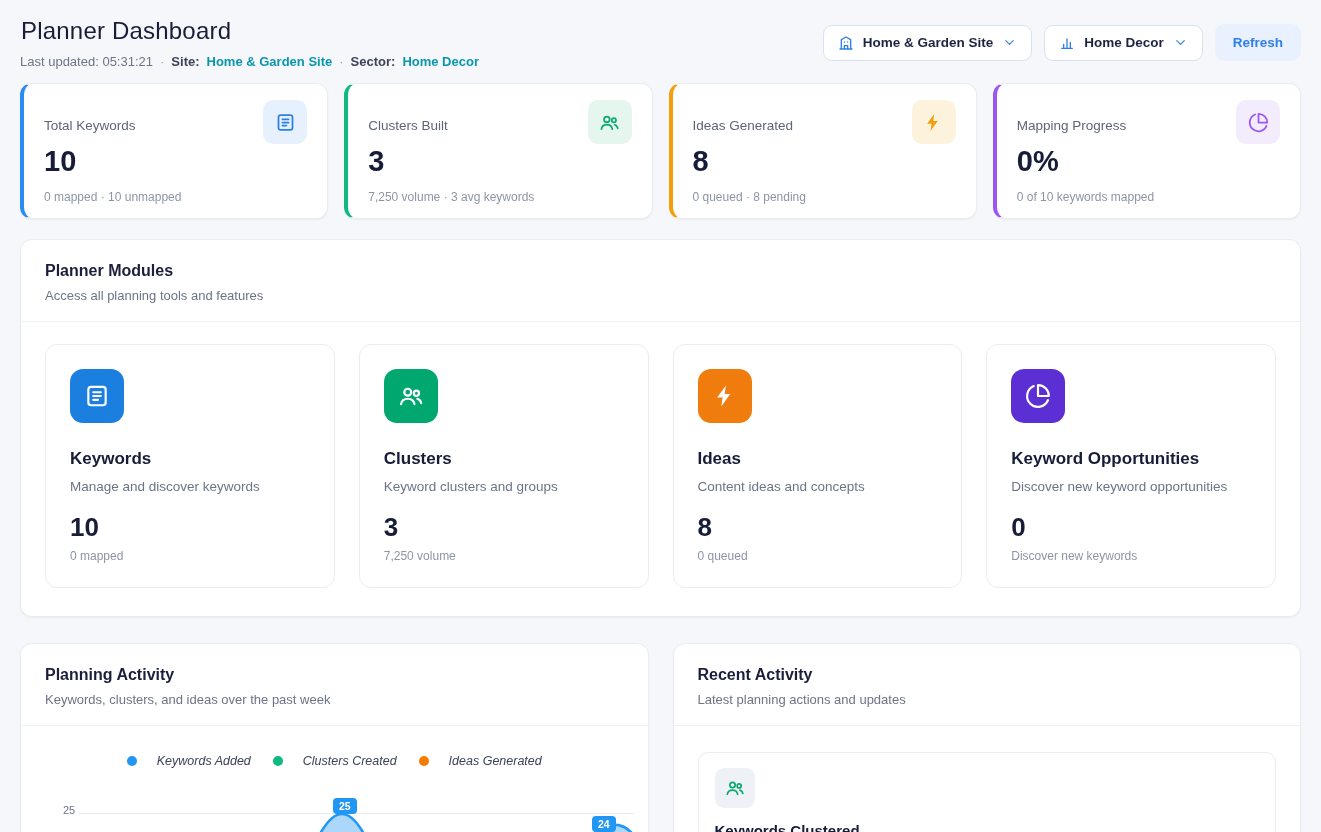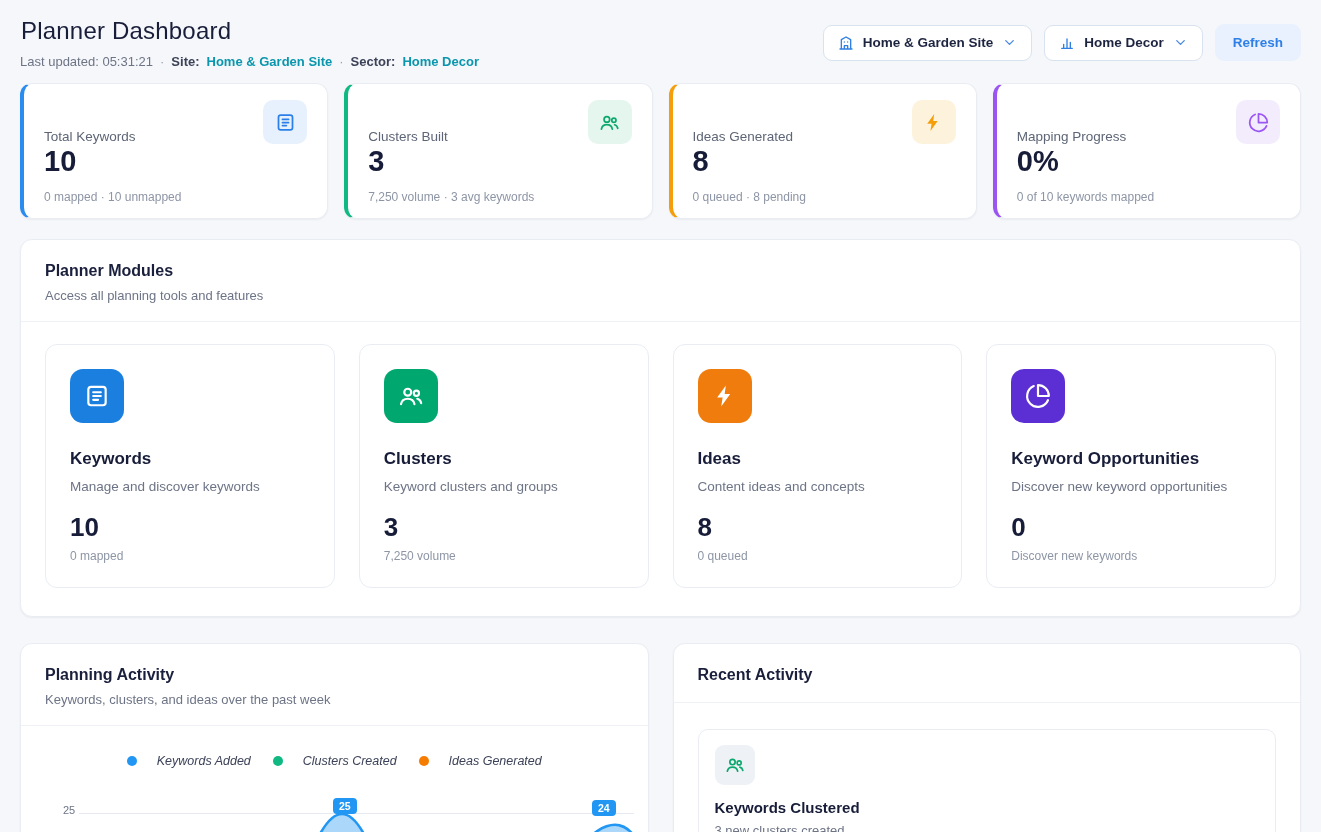--- a/index.html
+++ b/index.html
@@ -32,21 +32,21 @@
     background: #e8f1fd; color: #2e7fe8; border: none; border-radius: 9px;
     padding: 11px 18px; font-size: 13.5px; font-weight: 700; cursor: pointer; font-family: inherit;
   }
 
   
   .stats { display: flex; gap: 16px; margin-top: 14px; }
   .stat-card {
     flex: 1; background: #fff; border: 1px solid #e9edf3; border-left-width: 4px;
     border-radius: 12px; padding: 16px 20px 14px; box-shadow: 0 1px 2px rgba(16,24,40,.05);
   }
-  .stat-top { display: flex; justify-content: space-between; align-items: flex-end; }
+  .stat-top { display: flex; justify-content: space-between; align-items: center; }
   .stat-label { font-size: 13.5px; color: #5d6576; padding-top: 7px; }
   .stat-icon { width: 44px; height: 44px; border-radius: 10px; display: flex; align-items: center; justify-content: center; }
   .stat-icon svg { width: 21px; height: 21px; }
   .stat-value { font-size: 29px; font-weight: 800; color: #171c38; line-height: 1.1; margin-top: 2px; }
   .stat-sub { font-size: 12px; color: #8d95a5; margin-top: 12px; }
   .acc-blue   { border-left-color: #2b8cf0; }
   .acc-blue .stat-icon   { background: #e7f1fd; color: #2b7fe8; }
   .acc-green  { border-left-color: #10b981; }
   .acc-green .stat-icon  { background: #e4f6ee; color: #0ea86f; }
   .acc-orange { border-left-color: #f59e0b; }
@@ -85,21 +85,21 @@
 
   .chart-area { position: relative; height: 160px; margin-top: 8px; }
   .y-tick { position: absolute; left: 42px; top: 28px; font-size: 11px; color: #6d7486; }
   .gridline { position: absolute; left: 58px; right: 14px; top: 37px; border-top: 1px solid #e7eaf0; }
   .chart-svg { position: absolute; left: 55px; top: 8px; width: calc(100% - 67px); height: 150px; }
   .pt-badge {
     position: absolute; background: #2196f3; color: #fff; font-size: 10.5px; font-weight: 700;
     padding: 2px 6px; border-radius: 4px; line-height: 1.2;
   }
   .badge-a { left: 312px; top: 22px; }
-  .badge-b { left: 571px; top: 24px; }
+  .badge-b { left: 571px; top: 40px; }
 
   .recent-item {
     margin: 26px 24px; border: 1px solid #e9edf3; border-radius: 10px;
     padding: 15px 16px; display: flex; gap: 14px; align-items: flex-start; flex-direction: column;
   }
   .recent-icon { width: 40px; height: 40px; border-radius: 9px; background: #eef1f5; color: #0ea86f; flex: none; display: flex; align-items: center; justify-content: center; }
   .recent-icon svg { width: 20px; height: 20px; }
   .recent-body { flex: 1; }
   .recent-title { font-size: 15px; font-weight: 700; color: #171c38; }
   .recent-desc { font-size: 13px; color: #6d7486; margin-top: 7px; }
@@ -300,20 +300,21 @@
           <path d="M185 140 C 222 140 238 28 270 28 C 302 28 318 140 355 140 L 432 140 C 468 140 498 64 529 44 C 546 34 558 37 568 50 L 568 140 Z" fill="rgba(33,150,243,0.38)" stroke="#2196f3" stroke-width="2.5"></path>
         </svg>
         <span class="pt-badge badge-a">25</span>
         <span class="pt-badge badge-b">24</span>
       </div>
     </div>
 
     <div class="panel">
       <div class="panel-head">
         <h2>Recent Activity</h2>
+        <p>Latest planning actions and updates</p>
       </div>
       <div class="recent-item">
         <div class="recent-icon">
           <svg viewBox="0 0 24 24" fill="none" stroke="currentColor" stroke-width="2" stroke-linecap="round" stroke-linejoin="round">
               <circle cx="9" cy="8.5" r="3.2"></circle>
               <path d="M2.8 19.5c.6-3.2 3-5 6.2-5s5.6 1.8 6.2 5"></path>
               <circle cx="17" cy="9.5" r="2.4"></circle>
               <path d="M17.8 14.6c2 .5 3.2 1.9 3.6 4"></path>
             </svg>
         </div>

